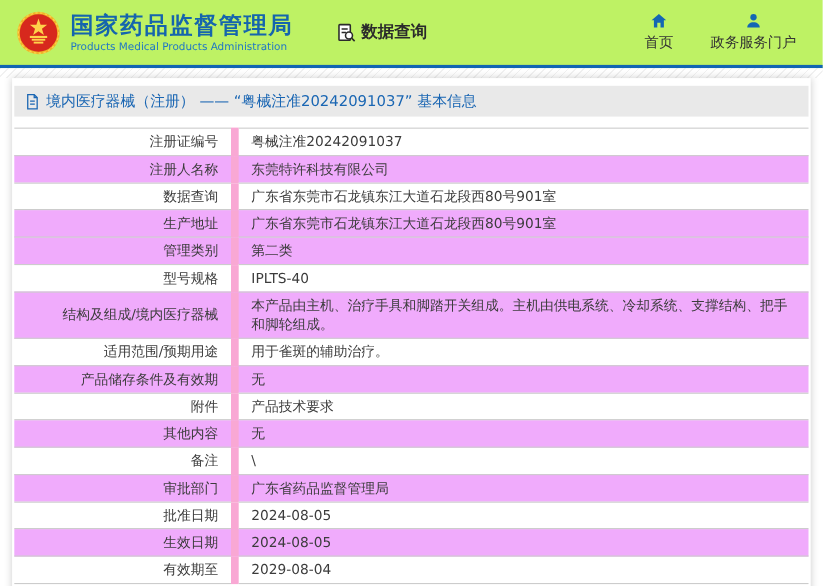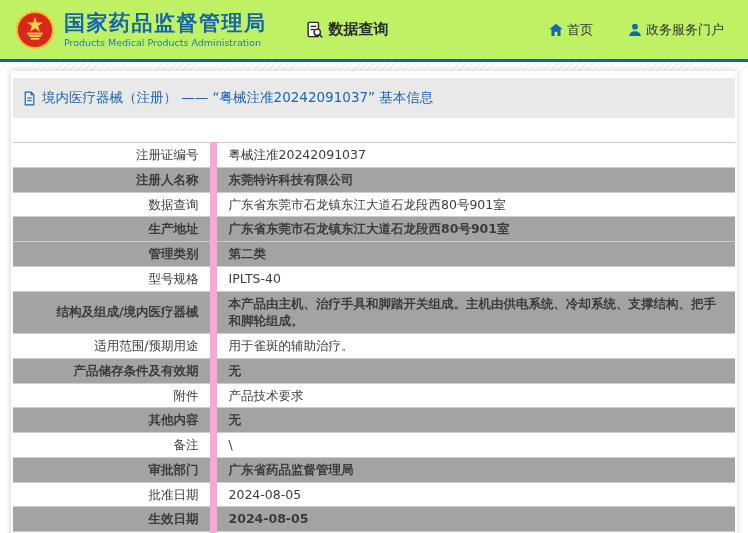--- a/index.html
+++ b/index.html
@@ -12,48 +12,48 @@
     display: flex; align-items: center; padding: 0 14px;
   }
   .logo-group { display: flex; align-items: center; gap: 8px; }
   .emblem { width: 42px; height: 42px; flex: 0 0 auto; }
   .org-name-cn { font-size: 21px; font-weight: bold; color: #1565ad; letter-spacing: 1.5px; line-height: 1.15; }
   .org-name-en { font-size: 9.5px; color: #2077c5; margin-top: 2px; }
   .data-query { display: flex; align-items: center; gap: 5px; margin-left: 38px; cursor: pointer; }
   .data-query svg { width: 19px; height: 19px; }
   .data-query-label { font-size: 15px; color: #2b2b2b; font-weight: 700; }
   .header-nav { margin-left: auto; display: flex; gap: 34px; padding-right: 10px; }
-  .nav-item { display: flex; flex-direction: row; align-items: center; gap: 3px; cursor: pointer; text-decoration: none; }
+  .nav-item { display: flex; flex-direction: column; align-items: center; gap: 3px; cursor: pointer; text-decoration: none; }
   .nav-item svg { width: 16px; height: 16px; }
   .nav-item-label { font-size: 13px; color: #333; }
 
   
   .texture-strip {
     height: 9px; width: 100%;
     background: repeating-linear-gradient(135deg, #f1f1f1 0 1px, #ffffff 1px 5px);
   }
 
   
   .container {
     width: 726px; margin: 0 auto; background: #fff; position: relative;
     box-shadow: 0 0 7px rgba(0,0,0,0.20); min-height: 459px;
     padding: 7px 2px 12px 2px;
   }
   .title-bar {
-    height: 40px; background: #e9e9e9; display: flex; align-items: center;
-    gap: 6px; padding: 0 10px; margin-bottom: 24px;
+    height: 28px; background: #e9e9e9; display: flex; align-items: center;
+    gap: 6px; padding: 0 10px; margin-bottom: 10px;
   }
   .title-bar svg { width: 13px; height: 15px; flex: 0 0 auto; }
   .title-text { font-size: 13.5px; color: #1a66b3; }
 
   
   table.info-table { width: 100%; border-collapse: collapse; font-size: 12.5px; table-layout: fixed; }
   table.info-table tr { border-top: 1px solid #ccc; }
   table.info-table tr:last-child { border-bottom: 1px solid #ccc; }
-  table.info-table tr.alt { background: #a3a3a3; font-weight: bold; }
+  table.info-table tr.alt { background: #f0abfc; }
   td.label-cell {
     width: 200px; text-align: right; color: #3c3c3c;
     padding: 3px 11px 3px 4px; border-right: 7px solid #f9a8d4;
     line-height: 1.42; vertical-align: middle; white-space: nowrap;
   }
   td.value-cell { padding: 3px 8px 3px 12px; color: #3c3c3c; line-height: 1.42; vertical-align: middle; word-break: break-all; }
 </style>
 </head>
 <body>
 

